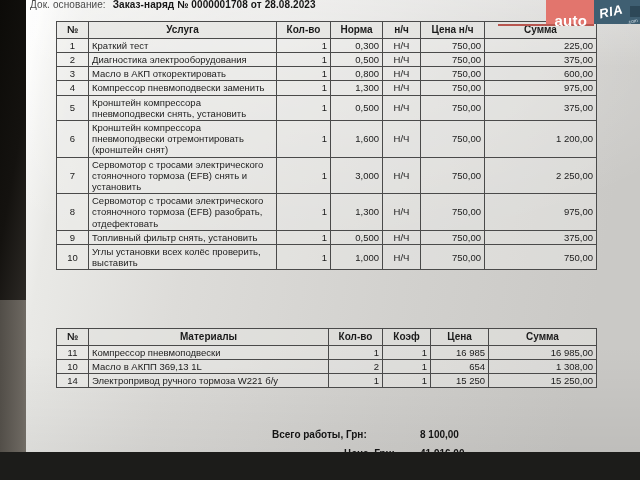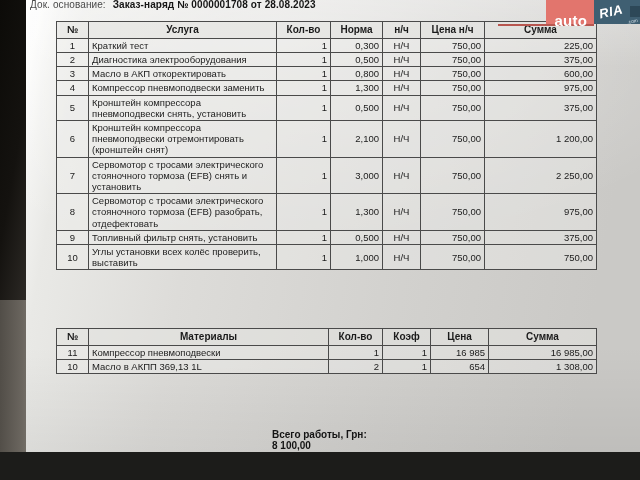--- a/index.html
+++ b/index.html
@@ -100,21 +100,20 @@
     left: 272px; top: 429px;
     font-size: 10px;
     font-weight: bold;
     color: #141414;
   }
   .totals .trow {
     display: flex;
     align-items: baseline;
     margin-bottom: 3px;
     white-space: nowrap;
-    flex-direction: column;
   }
   .totals .tlabel { width: 148px; }
   .totals .tvalue { width: 110px; }
   .totals .trow.final { margin-top: 8px; padding-left: 72px; }
   .totals .trow.final .tlabel { width: 76px; }
 
   
   .clip-bottom { overflow: hidden; height: 6px; }
 
   
@@ -252,21 +251,21 @@
           <td class="c-right">1</td>
           <td class="c-right">0,500</td>
           <td class="c-mid">Н/Ч</td>
           <td class="c-right">750,00</td>
           <td class="c-right">375,00</td>
         </tr>
         <tr>
           <td class="c-num">6</td>
           <td class="c-name">Кронштейн компрессора пневмоподвески отремонтировать (кронштейн снят)</td>
           <td class="c-right">1</td>
-          <td class="c-right">2,100</td>
+          <td class="c-right">1,600</td>
           <td class="c-mid">Н/Ч</td>
           <td class="c-right">750,00</td>
           <td class="c-right">1 200,00</td>
         </tr>
         <tr>
           <td class="c-num">7</td>
           <td class="c-name">Сервомотор с тросами электрического стояночного тормоза (EFB) снять и установить</td>
           <td class="c-right">1</td>
           <td class="c-right">3,000</td>
           <td class="c-mid">Н/Ч</td>
@@ -332,20 +331,28 @@
           <td class="c-right">16 985,00</td>
         </tr>
         <tr>
           <td class="c-num">10</td>
           <td class="c-name">Масло в АКПП 369,13 1L</td>
           <td class="c-right">2</td>
           <td class="c-right">1</td>
           <td class="c-right">654</td>
           <td class="c-right">1 308,00</td>
         </tr>
+        <tr>
+          <td class="c-num">14</td>
+          <td class="c-name">Электропривод ручного тормоза W221 б/у</td>
+          <td class="c-right">1</td>
+          <td class="c-right">1</td>
+          <td class="c-right">15 250</td>
+          <td class="c-right">15 250,00</td>
+        </tr>
       </tbody>
   </table>
 
   <div class="totals">
     <div class="trow">
       <span class="tlabel">Всего работы, Грн:</span>
       <span class="tvalue">8 100,00</span>
     </div>
     <div class="trow final clip-bottom">
       <span class="tlabel">Цена, Грн:</span>

